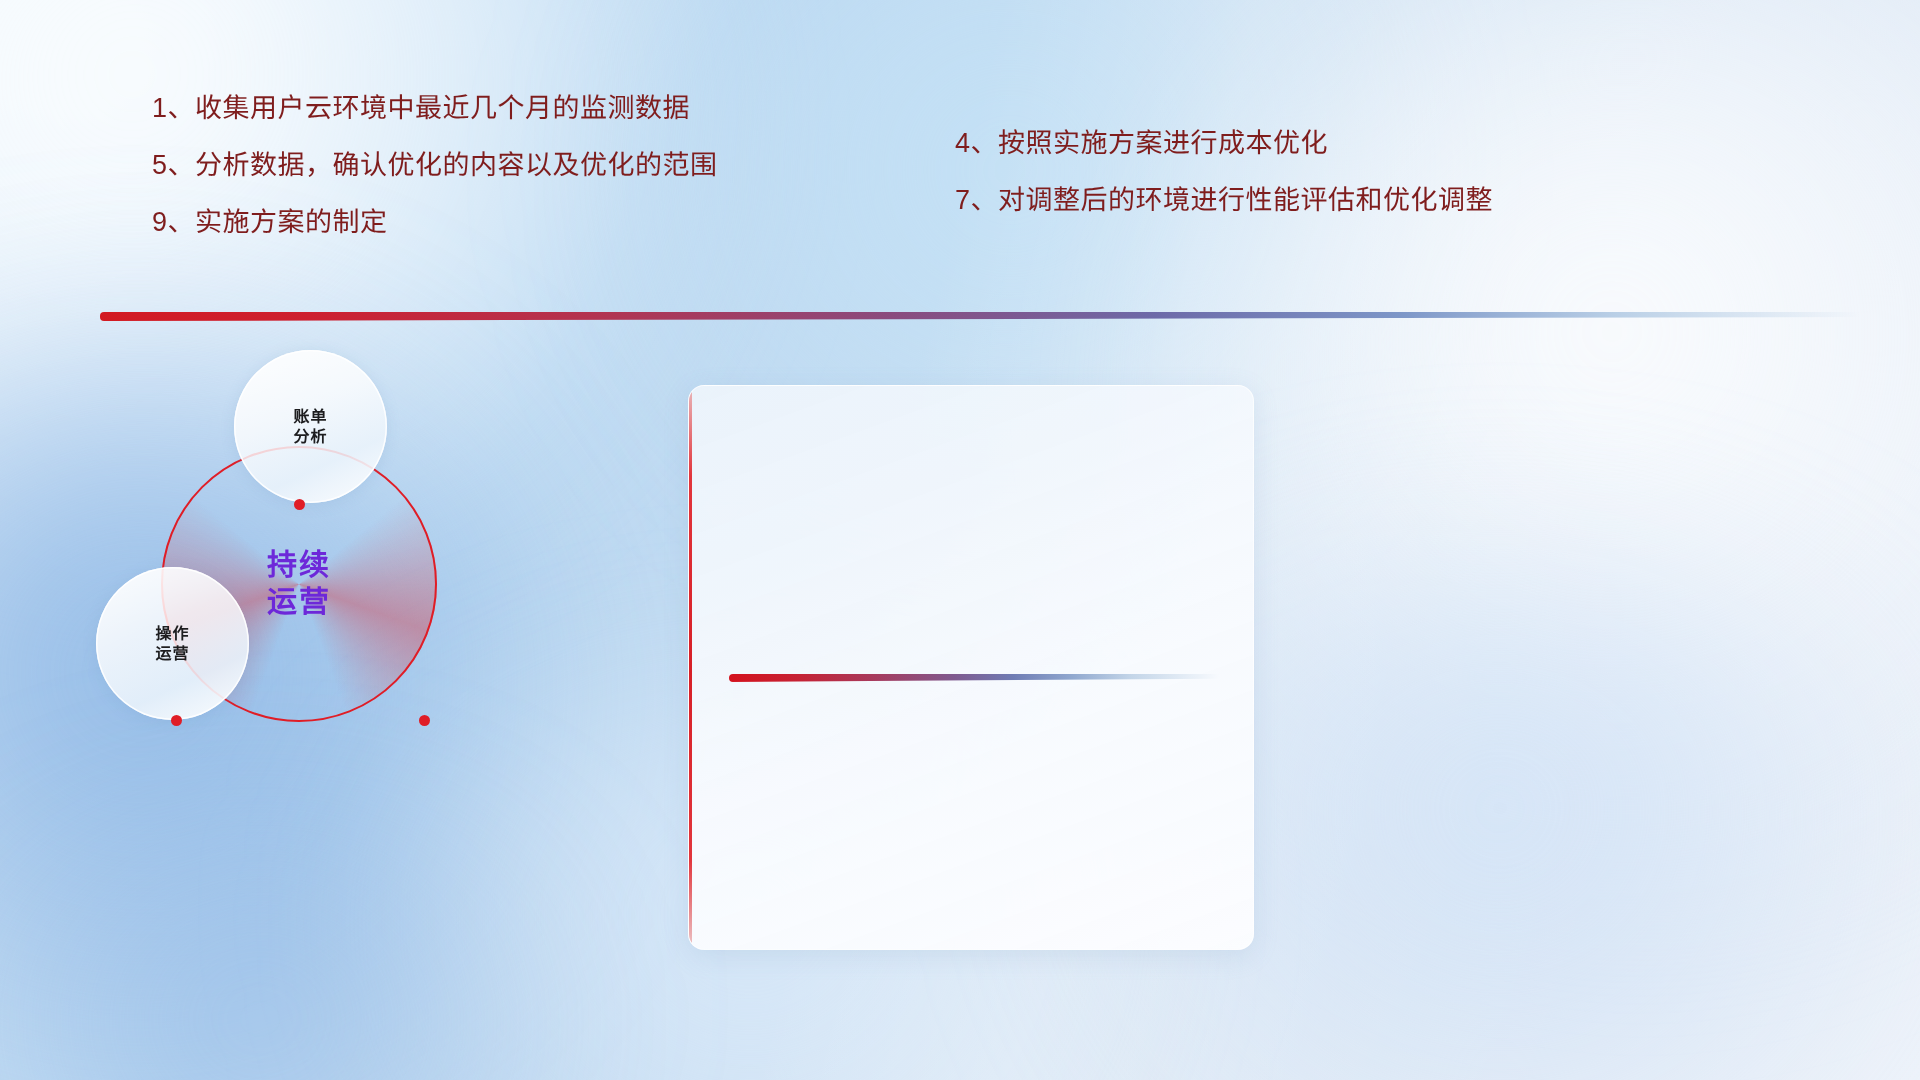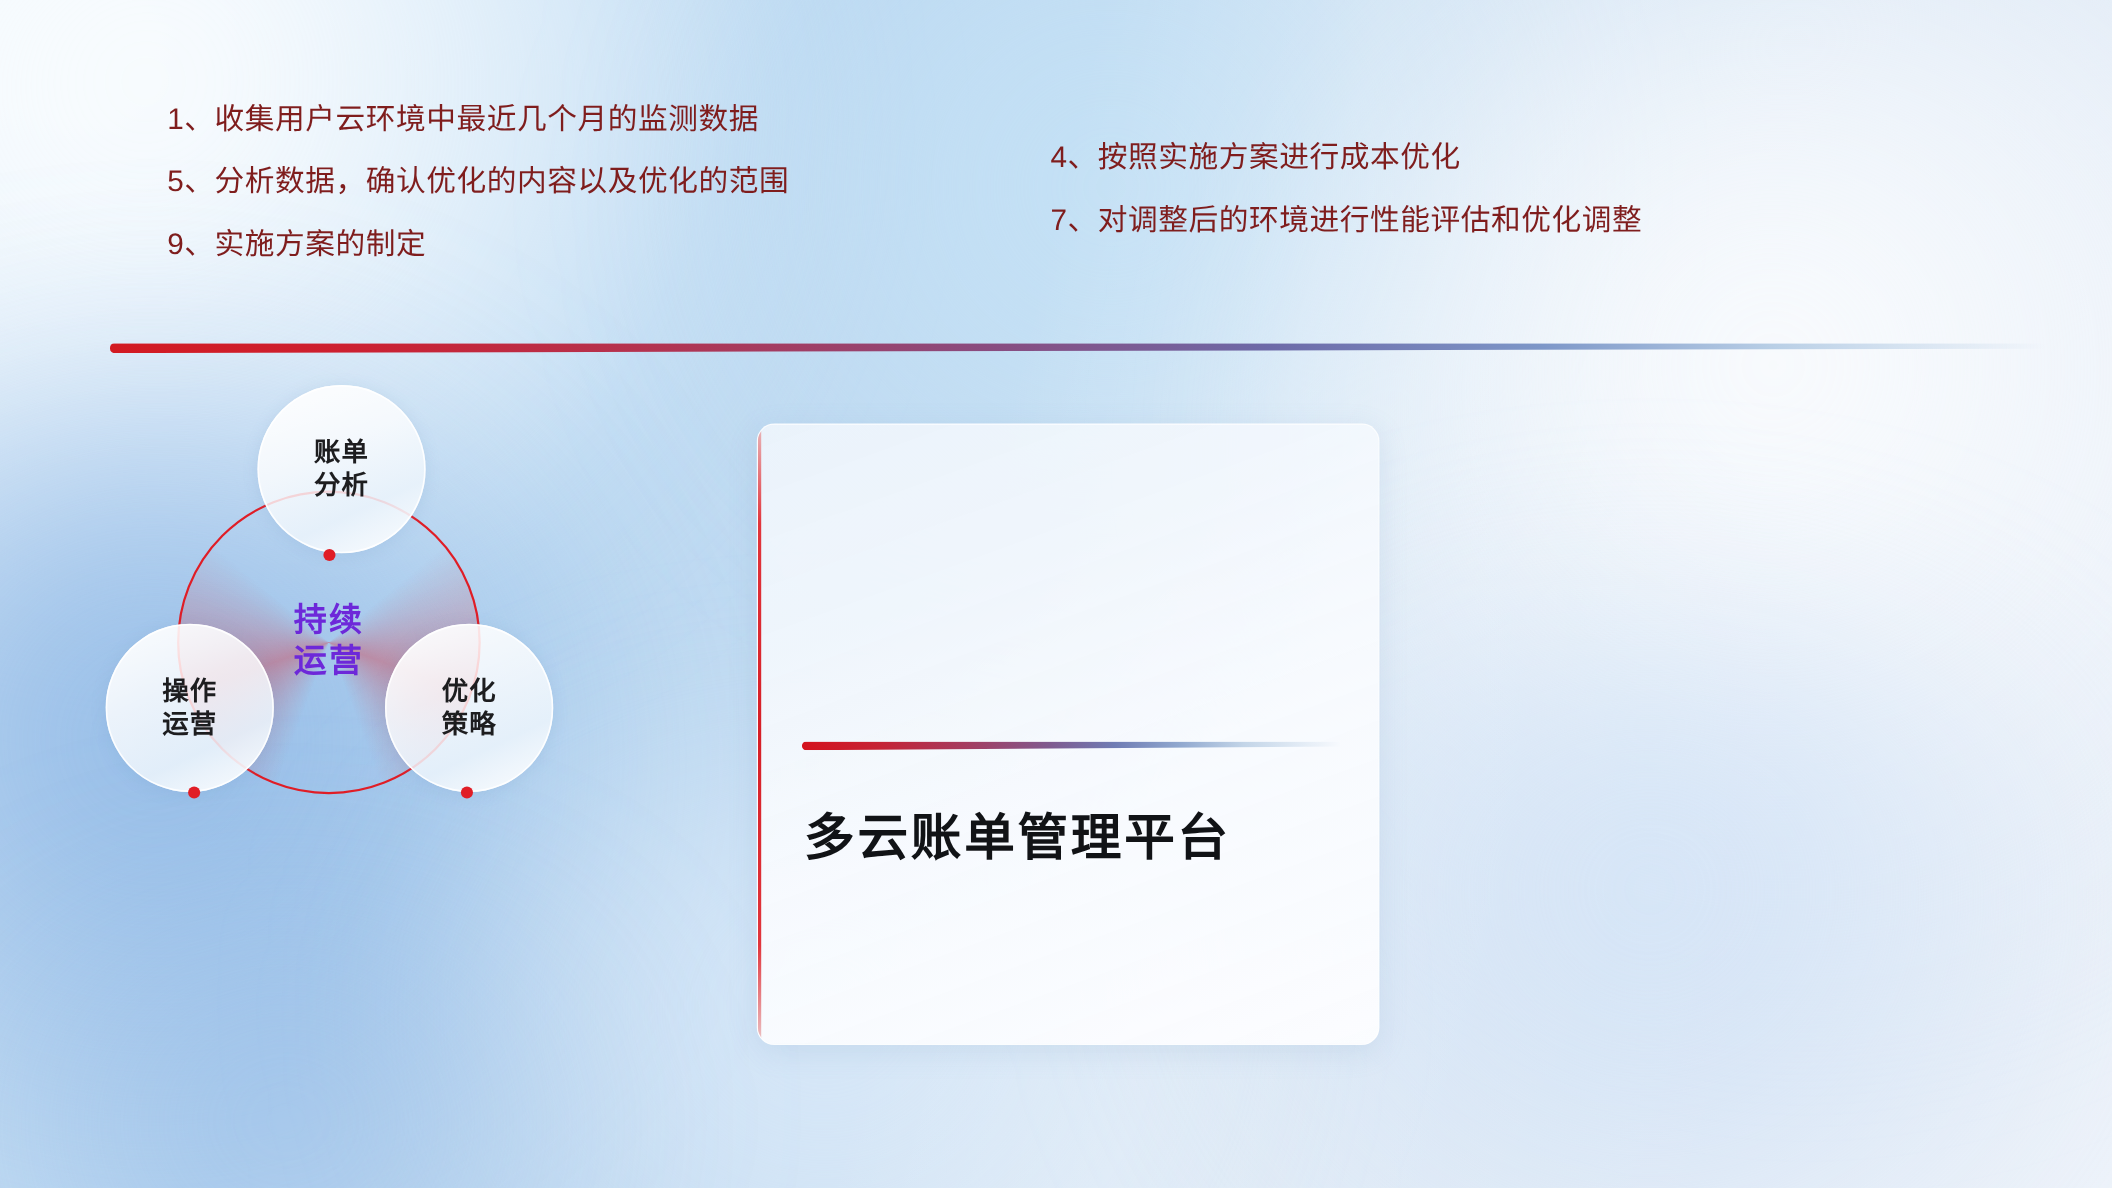--- a/index.html
+++ b/index.html
@@ -87,21 +87,21 @@
               rgba(237,245,252,.86) 70%, rgba(255,255,255,.97) 100%);
     box-shadow:0 2px 14px rgba(110,150,195,.18), inset 0 0 0 1.5px rgba(255,255,255,.85);
     display:flex; align-items:center; justify-content:center;
     text-align:center;
   }
   .vc-top{ left:134px; top:-10px; width:153px; height:153px; }
   .vc-bl { left:-4px;  top:207px; width:153px; height:153px; }
   .vc-br { left:250px; top:207px; width:153px; height:153px; }
   .vlabel{
     color:#1d1d1f;
-    font-size:24px;
+    font-size:16px;
     font-weight:700;
     line-height:1.24;
     letter-spacing:1px;
   }
   .ring{
     position:absolute;
     left:61px; top:86px; width:276px; height:276px;
     border-radius:50%;
     border:2.6px solid #e01d26;
     background:transparent;
@@ -235,33 +235,26 @@
     </div>
   </div>
 
   <div class="vcircle vc-bl">
     <div class="vlabel">
       <div>操作</div>
       <div>运营</div>
     </div>
   </div>
 
-  <div class="vcircle vc-br">
-    <div class="vlabel">
-      <div>优化</div>
-      <div>策略</div>
-    </div>
-  </div>
 
   <div class="dot dot-top"></div>
   <div class="dot dot-bl"></div>
   <div class="dot dot-br"></div>
 </div>
 
 <div id="cards">
 
   <div class="card c1">
     <div class="card-rule"></div>
-    <div class="card-title">多云账单管理平台</div>
   </div>
 
 
 </div>
 
 </body></html>

